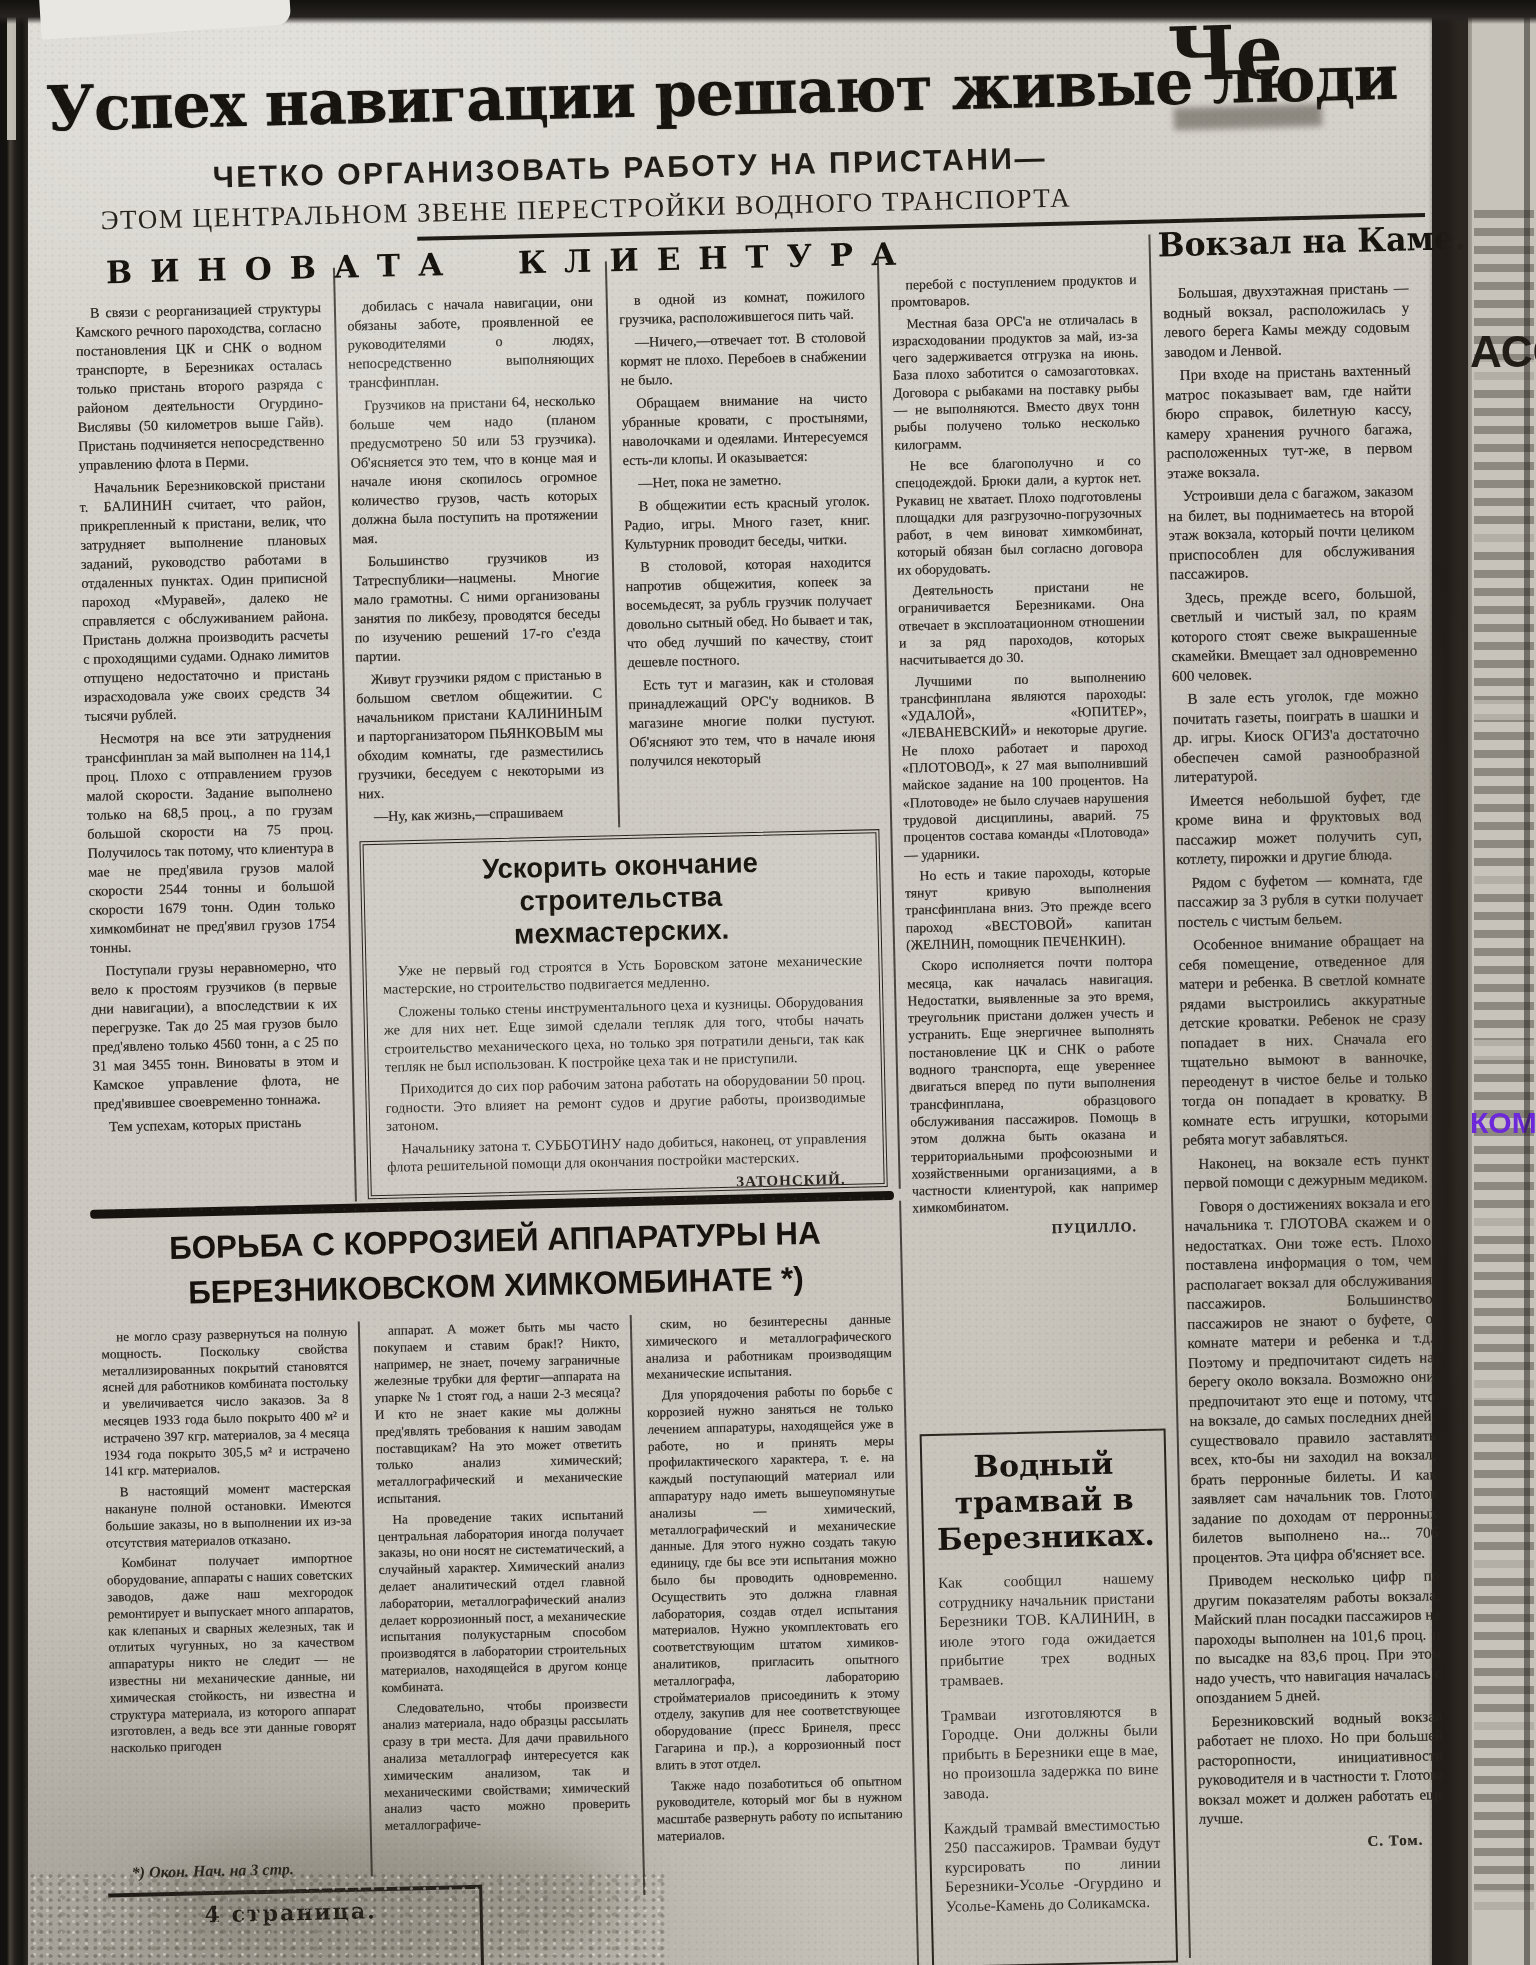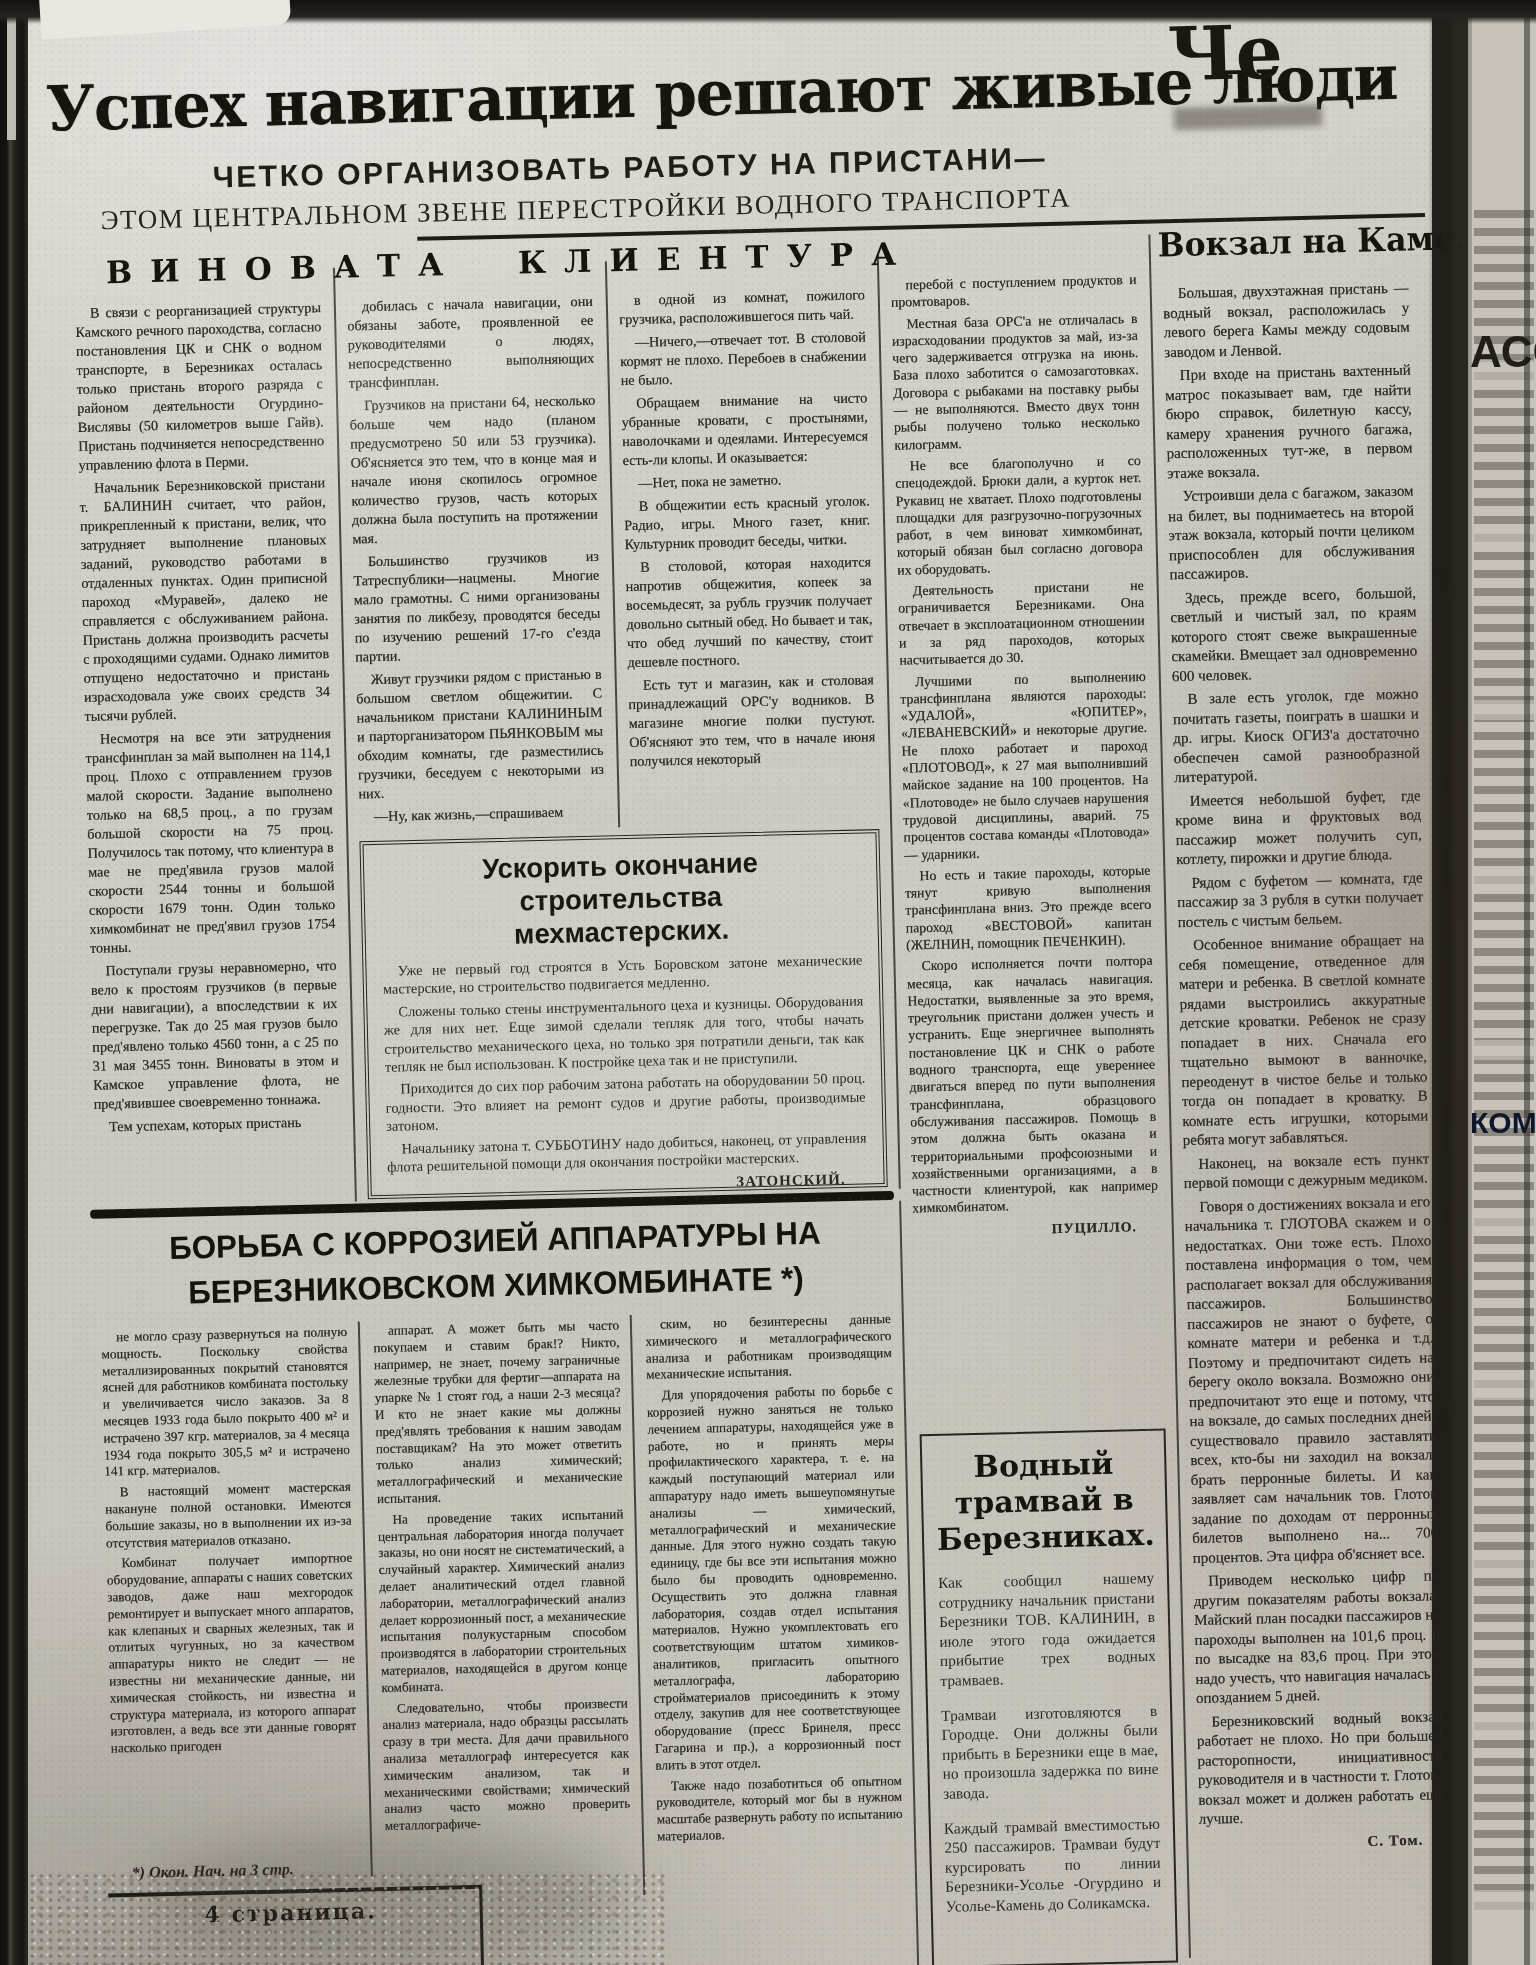--- a/index.html
+++ b/index.html
@@ -113,21 +113,21 @@
   #adjacent-strip .textlines{position:absolute;left:6px;top:210px;width:60px;height:1700px;opacity:.55;
     background:repeating-linear-gradient(180deg,rgba(48,42,35,.7) 0 8px,rgba(48,42,35,0) 8px 18px);
     -webkit-mask-image:repeating-linear-gradient(180deg,#000 0 150px,rgba(0,0,0,.35) 150px 170px);
             mask-image:repeating-linear-gradient(180deg,#000 0 150px,rgba(0,0,0,.35) 150px 170px);}
   #adjacent-edge{position:absolute;left:1524px;top:0;width:6px;height:100%;background:rgba(30,26,22,.5);z-index:5;}
   #frag-che{position:absolute;left:1168px;top:16px;font:bold 74px/1 "DejaVu Serif",serif;
     color:#1a1712;transform:rotate(-1.6deg);z-index:7;}
   #frag-blur{position:absolute;left:1174px;top:106px;width:148px;height:22px;
     background:rgba(55,48,40,.45);filter:blur(3px);z-index:7;transform:rotate(-1.6deg);}
   #frag-ass{position:absolute;left:2px;top:330px;font:bold 44px/1 "Liberation Sans",sans-serif;color:#211d17;}
-  #frag-kom{position:absolute;left:2px;top:1108px;font:bold 30px/1 "Liberation Sans",sans-serif;color:#0f172a;}
+  #frag-kom{position:absolute;left:2px;top:1108px;font:bold 30px/1 "Liberation Sans",sans-serif;color:#6d28d9;}
 
   
   .stain{position:absolute;border-radius:50%;pointer-events:none;}
   #stain1{left:120px;top:1830px;width:480px;height:140px;background:rgba(66,57,47,.22);filter:blur(26px);}
   #stain2{left:1290px;top:620px;width:170px;height:760px;background:rgba(88,77,63,.16);filter:blur(34px);}
   #stain3{left:240px;top:300px;width:300px;height:140px;background:rgba(255,255,255,.14);filter:blur(30px);}
 </style>
 </head>
 <body>
 

